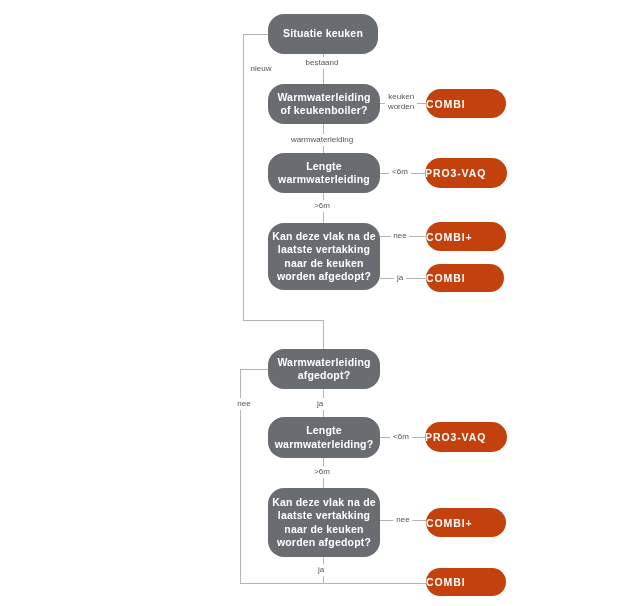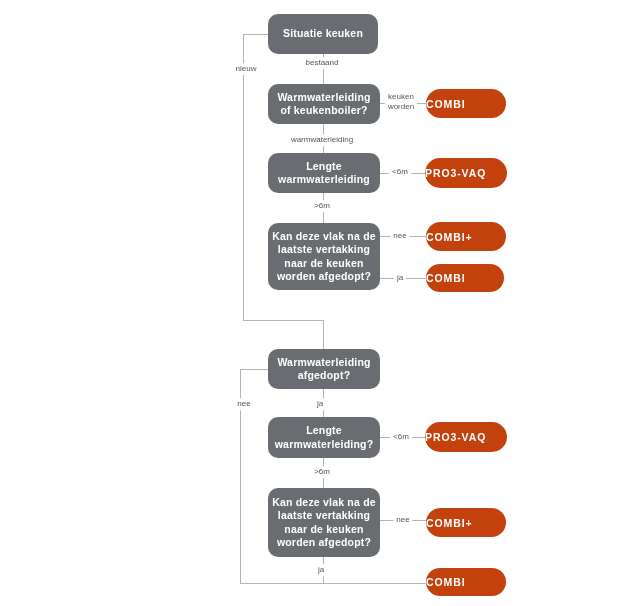--- a/index.html
+++ b/index.html
@@ -1,40 +1,40 @@
 <!DOCTYPE html>
 <html><head>
 <meta charset="utf-8">
 <style>
   html,body{margin:0;padding:0;background:#ffffff;}
   .stage{
     position:relative;width:627px;height:606px;background:#ffffff;overflow:hidden;
     font-family:"Liberation Sans", sans-serif;
   }
   .box{
-    position:absolute;background:#696d72;color:#ffffff;border-radius:10px;
+    position:absolute;background:#696d72;color:#ffffff;border-radius:16px;
     display:flex;flex-direction:column;align-items:center;justify-content:center;
     text-align:center;font-weight:bold;font-size:10.5px;line-height:1.28;
     letter-spacing:0.2px;
   }
   .box span{display:block;}
   .pill{
     position:absolute;background:#c2410c;color:#ffffff;border-radius:15px;
     display:flex;align-items:center;justify-content:flex-start;
     font-weight:bold;font-size:10.5px;letter-spacing:0.9px;
   }
   .hl,.vl{position:absolute;background:#b4b4b6;}
   .hl{height:1px;}
   .vl{width:1px;}
   .elabel{
     position:absolute;transform:translate(-50%,-50%);
     background:#ffffff;color:#54545a;font-size:8px;line-height:1.2;
     padding:1px 3px;text-align:center;white-space:nowrap;
   }
-  .elabel span{display:block;}
+  .elabel span{display:block;text-align:right;}
 </style>
 </head>
 <body>
 
 <div class="stage">
 
   <div class="hl" style="left:243px;top:34px;width:25px;"></div>
   <div class="vl" style="left:243px;top:34px;height:286px;"></div>
   <div class="hl" style="left:243px;top:320px;width:80px;"></div>
   <div class="vl" style="left:323px;top:320px;height:29px;"></div>
@@ -107,21 +107,21 @@
   <div class="pill" style="left:425px;top:422px;width:82px;height:30px;">
     <span>PRO3-VAQ</span>
   </div>
   <div class="pill" style="left:426px;top:508px;width:80px;height:29px;">
     <span>COMBI+</span>
   </div>
   <div class="pill" style="left:426px;top:568px;width:80px;height:28px;">
     <span>COMBI</span>
   </div>
 
-  <span class="elabel" style="left:246px;top:69px;">nieuw</span>
+  <span class="elabel" style="left:261px;top:69px;">nieuw</span>
   <span class="elabel" style="left:322px;top:63px;">bestaand</span>
   <span class="elabel" style="left:401px;top:102px;">
     <span>keuken</span>
     <span>worden</span>
   </span>
   <span class="elabel" style="left:322px;top:140px;">warmwaterleiding</span>
   <span class="elabel" style="left:400px;top:172px;">&lt;6m</span>
   <span class="elabel" style="left:322px;top:206px;">&gt;6m</span>
   <span class="elabel" style="left:400px;top:236px;">nee</span>
   <span class="elabel" style="left:400px;top:278px;">ja</span>

